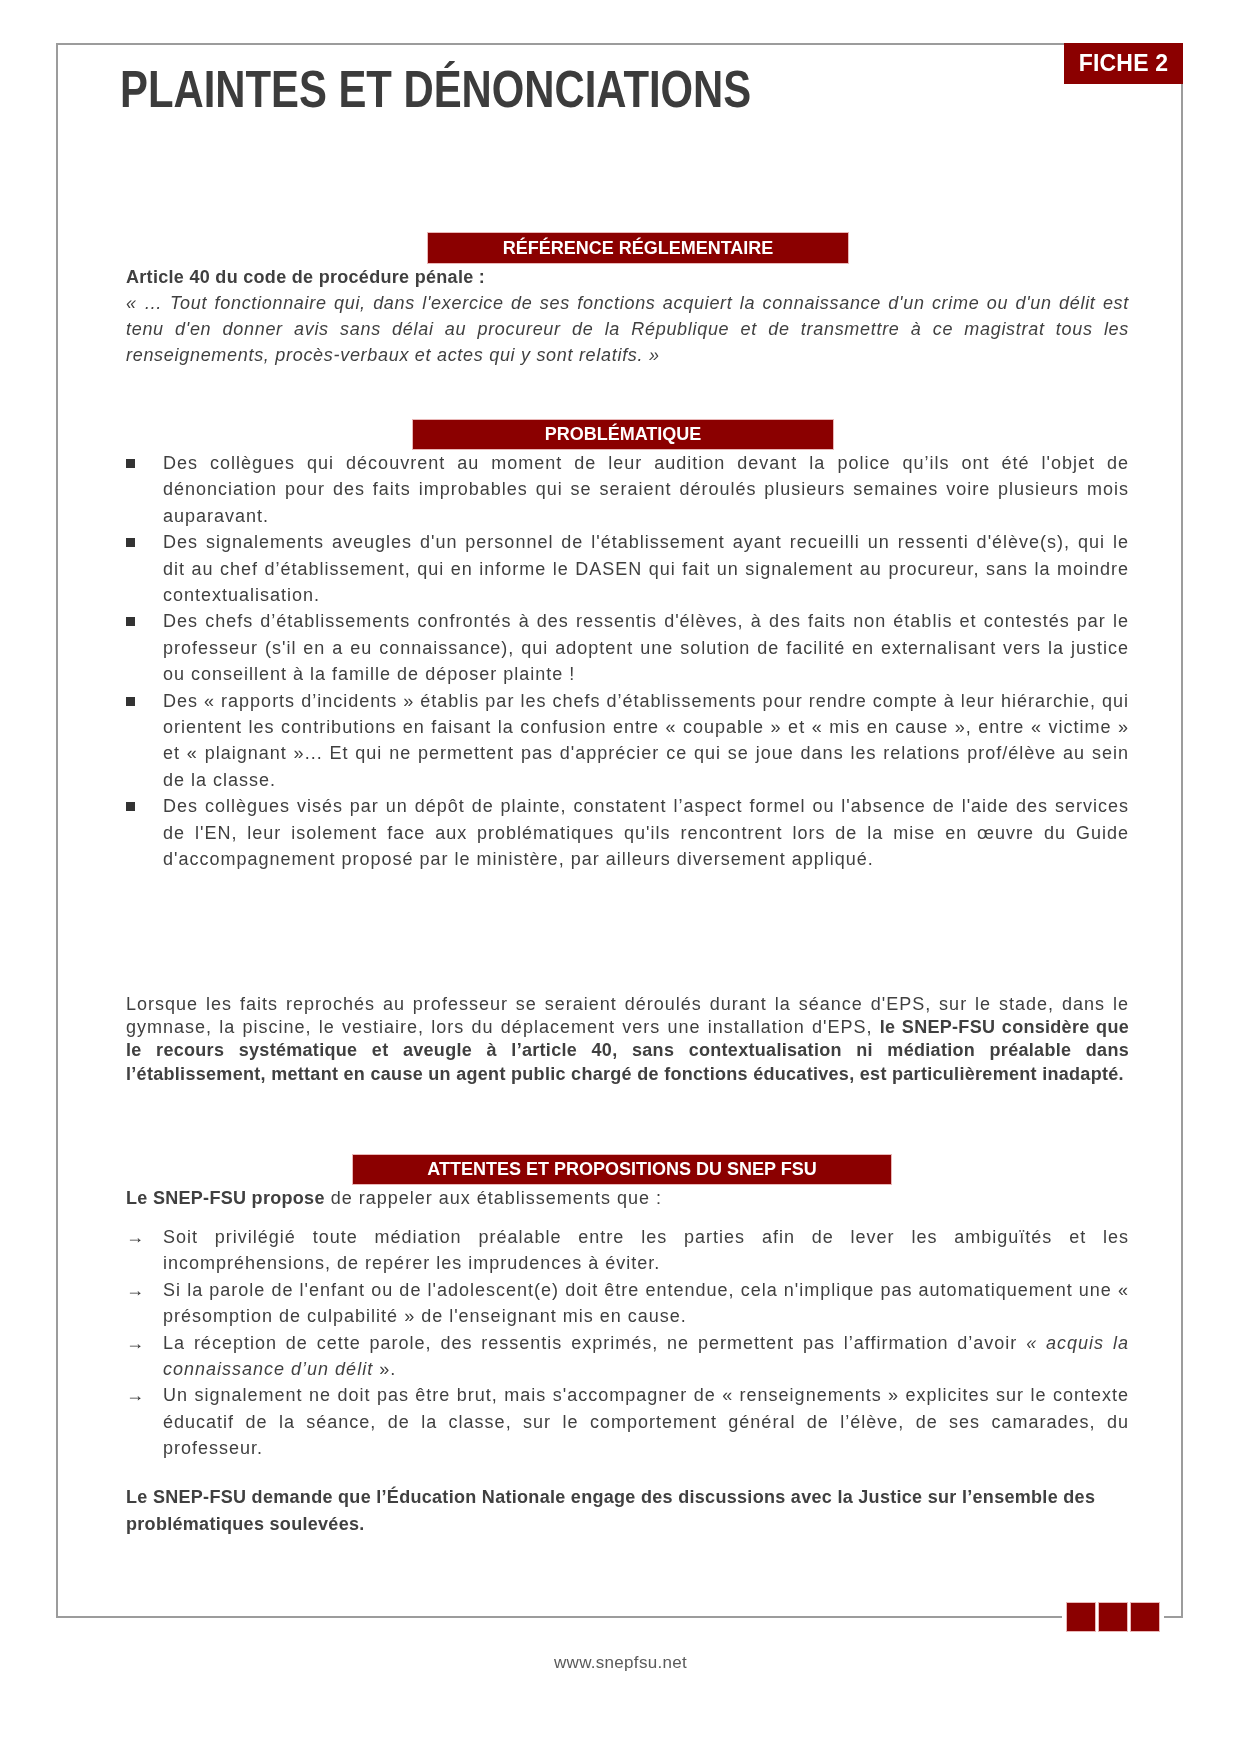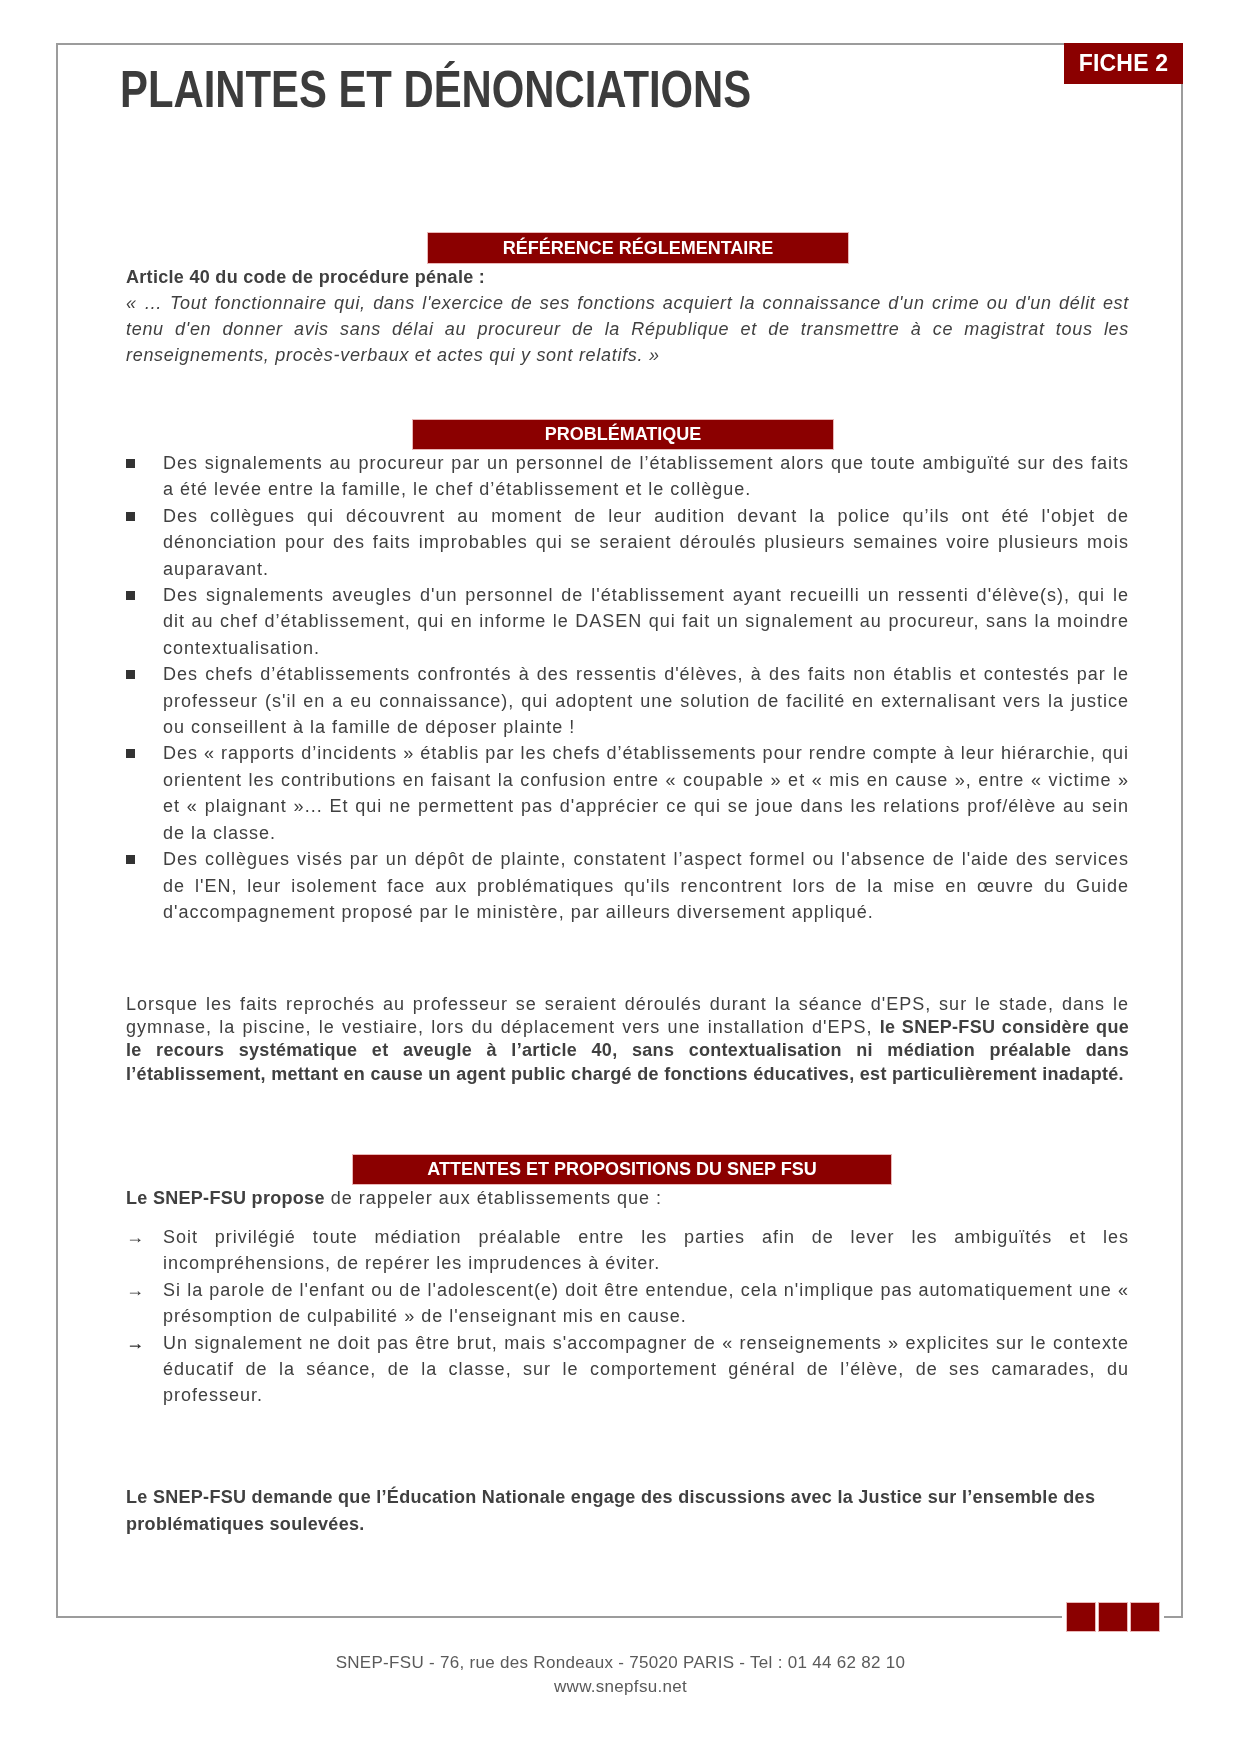--- a/index.html
+++ b/index.html
@@ -81,21 +81,20 @@
 <h2 class="bar bar1">RÉFÉRENCE RÉGLEMENTAIRE</h2>
 <div class="block ref">
   <span class="label">Article 40 du code de procédure pénale :</span>
   <span class="quote">« … Tout fonctionnaire qui, dans l'exercice de ses fonctions acquiert la connaissance d'un crime ou d'un délit est tenu d'en donner avis sans délai au procureur de la République et de transmettre à ce magistrat tous les renseignements, procès-verbaux et actes qui y sont relatifs. »</span>
 </div>
 
 <h2 class="bar bar2">PROBLÉMATIQUE</h2>
 <ul class="block bullets">
   <li>
     <span class="sq"></span>
-    <span>Des signalements au procureur par un personnel de l’établissement alors que toute ambiguïté sur des faits a été levée entre la famille, le chef d’établissement et le collègue.</span>
   </li>
   <li>
     <span class="sq"></span>
     <span>Des collègues qui découvrent au moment de leur audition devant la police qu’ils ont été l'objet de dénonciation pour des faits improbables qui se seraient déroulés plusieurs semaines voire plusieurs mois auparavant.</span>
   </li>
   <li>
     <span class="sq"></span>
     <span>Des signalements aveugles d'un personnel de l'établissement ayant recueilli un ressenti d'élève(s), qui le dit au chef d’établissement, qui en informe le DASEN qui fait un signalement au procureur, sans la moindre contextualisation.</span>
   </li>
   <li>
@@ -119,29 +118,29 @@
   <li>
     <span class="arrow">→</span>
     <span>Soit privilégié toute médiation préalable entre les parties afin de lever les ambiguïtés et les incompréhensions, de repérer les imprudences à éviter.</span>
   </li>
   <li>
     <span class="arrow">→</span>
     <span>Si la parole de l'enfant ou de l'adolescent(e) doit être entendue, cela n'implique pas automatiquement une « présomption de culpabilité » de l'enseignant mis en cause.</span>
   </li>
   <li>
     <span class="arrow">→</span>
+    <span><span>La réception de cette parole, des ressentis exprimés, ne permettent pas l’affirmation d’avoir </span><span class="i">« acquis la connaissance d’un délit</span><span> ».</span></span>
   </li>
   <li>
     <span class="arrow">→</span>
     <span>Un signalement ne doit pas être brut, mais s'accompagner de « renseignements » explicites sur le contexte éducatif de la séance, de la classe, sur le comportement général de l’élève, de ses camarades, du professeur.</span>
   </li>
 </ul>
 <p class="block demand">Le SNEP-FSU demande que l’Éducation Nationale engage des discussions avec la Justice sur l’ensemble des problématiques soulevées.</p>
 
 <div class="deco-cover"></div>
 <div class="deco-sq" style="left:1067px"></div>
 <div class="deco-sq" style="left:1099px"></div>
 <div class="deco-sq" style="left:1131px"></div>
 
 <div class="footer">
-  <span>SNEP-FSU - 76, rue des Rondeaux - 75020 PARIS - Tel : 01 44 62 82 10</span>
   <span>www.snepfsu.net</span>
 </div>
 
 </body></html>

